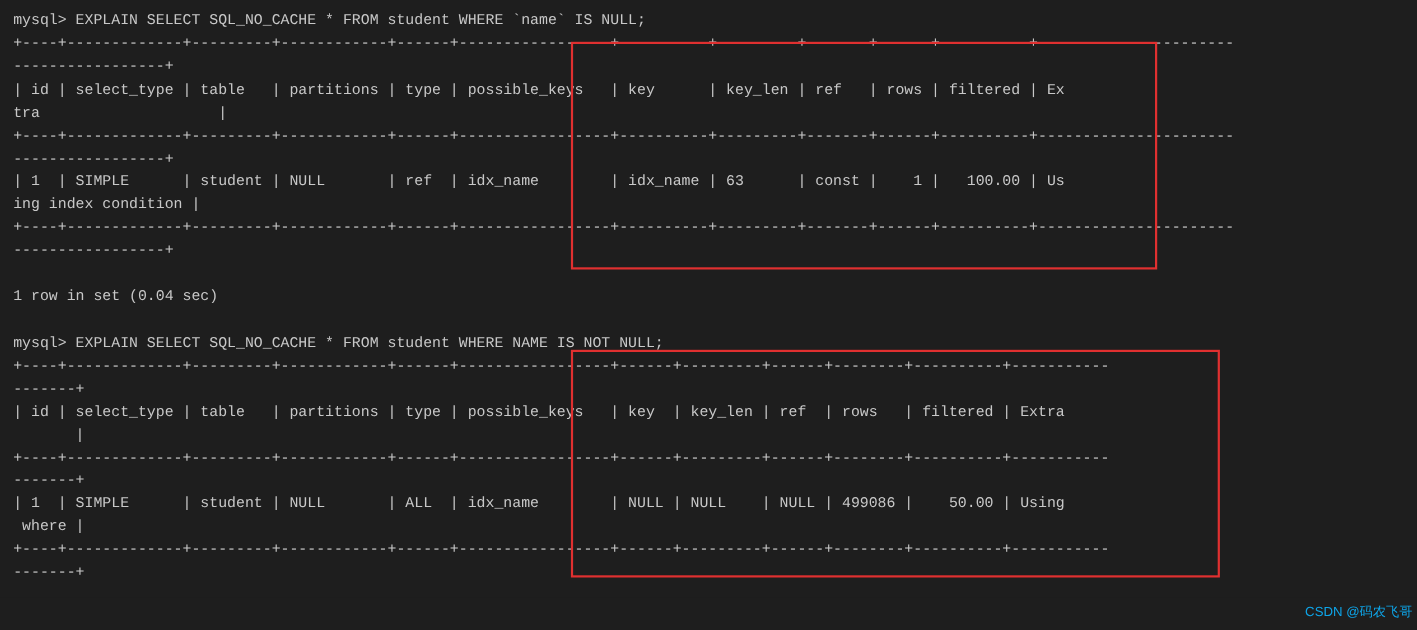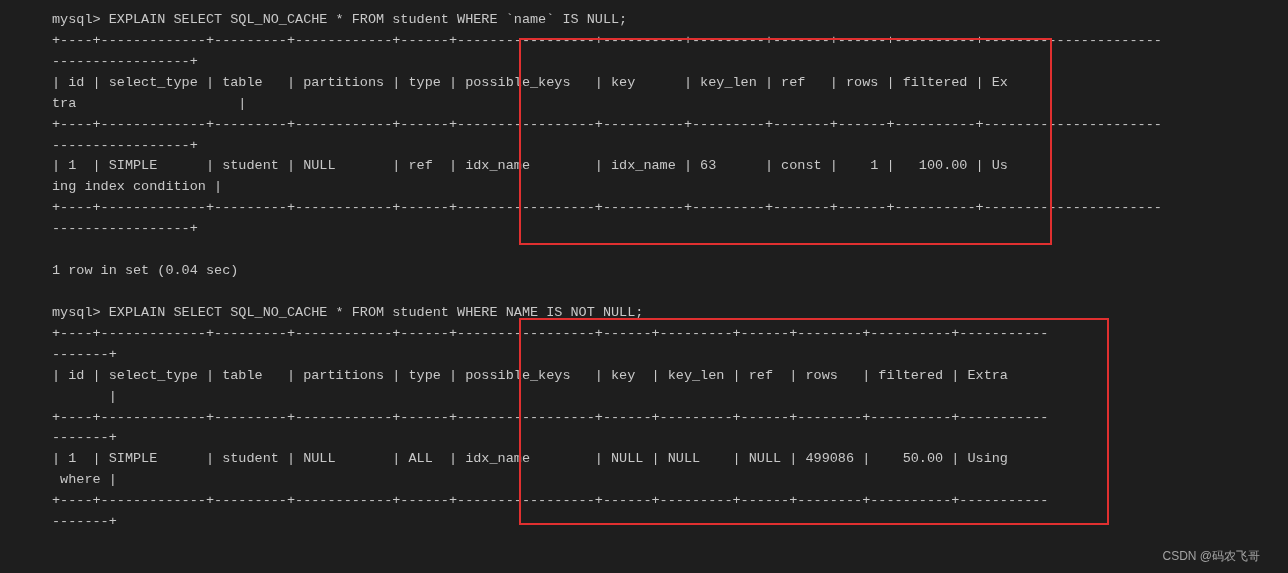--- a/index.html
+++ b/index.html
@@ -14,21 +14,20 @@
       position: relative;
     }
     .terminal {
       background-color: #1e1e1e;
       padding: 10px 12px;
       line-height: 1.55;
       white-space: pre;
       font-family: 'Courier New', Courier, monospace;
       font-size: 13.5px;
       color: #c8c8c8;
-      margin-left: 40px;
     }
     .highlight-box {
       position: absolute;
       border: 2.5px solid #e03030;
       pointer-events: none;
       z-index: 10;
     }
     .box1 {
       top: 38px;
       left: 519px;
@@ -37,22 +36,22 @@
     }
     .box2 {
       top: 318px;
       left: 519px;
       width: 590px;
       height: 207px;
     }
     .watermark {
       position: absolute;
       bottom: 8px;
-      right: 28px;
-      color: #a3a3a3;
+      right: 4px;
+      color: #0ea5e9;
       font-family: Arial, sans-serif;
       font-size: 12px;
       font-style: normal;
     }
   </style>
 </head>
 <body>
 
 <div class="terminal">mysql&gt; EXPLAIN SELECT SQL_NO_CACHE * FROM student WHERE `name` IS NULL;
 +----+-------------+---------+------------+------+-----------------+----------+---------+-------+------+----------+----------------------

